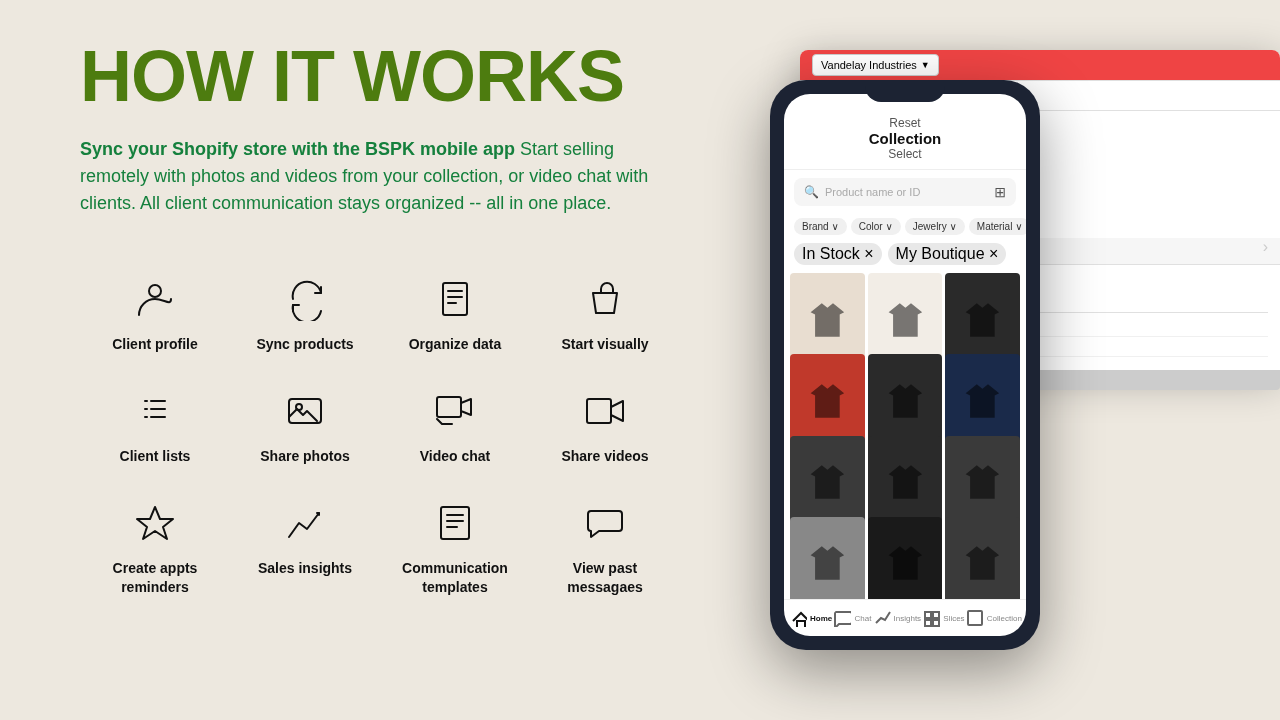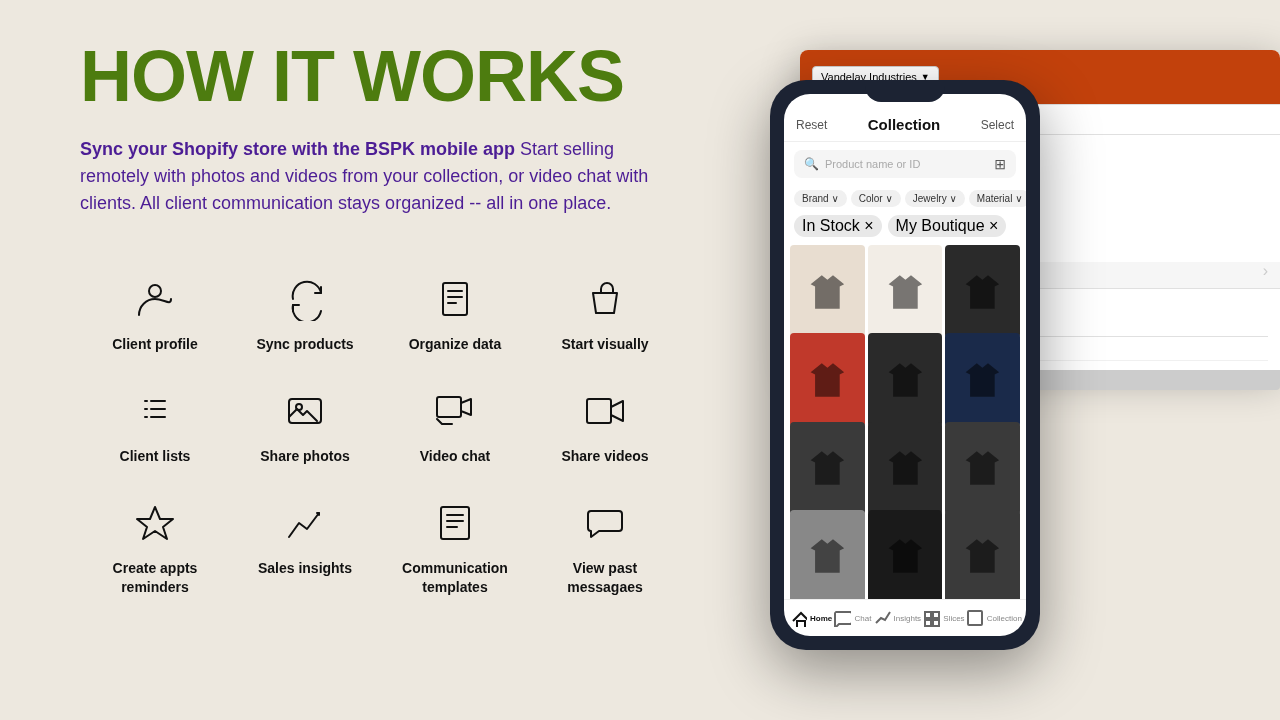--- a/index.html
+++ b/index.html
@@ -23,21 +23,21 @@
       font-size: 72px;
       font-weight: 900;
       color: #4d7c0f;
       line-height: 1;
       margin-bottom: 24px;
       letter-spacing: -1px;
     }
 
     .subtitle {
       font-size: 18px;
-      color: #4c1d95;
+      color: #15803d;
       line-height: 1.5;
       margin-bottom: 40px;
       max-width: 580px;
     }
     .subtitle strong {
       font-weight: 700;
     }
 
     .features-grid {
       display: grid;
@@ -121,20 +121,21 @@
       display: flex;
       flex-direction: column;
     }
 
     .phone-header {
       padding: 22px 12px 8px;
       display: flex;
       justify-content: space-between;
       align-items: center;
       border-bottom: 1px solid #eee;
+      flex-direction: column;
     }
 
     .phone-header-reset {
       font-size: 12px;
       color: #555;
     }
 
     .phone-header-title {
       font-size: 15px;
       font-weight: 600;
@@ -303,22 +304,22 @@
     }
 
     
     .shopify-panel {
       width: 100%;
       height: 100%;
       display: flex;
     }
 
     .shopify-top-bar {
-      background: #c2410c;
-      padding: 16px 12px;
+      background: #ef4444;
+      padding: 4px 12px;
       display: flex;
       align-items: center;
       gap: 8px;
       border-bottom: 1px solid #e0e0e0;
     }
 
     .shopify-dropdown {
       background: #fff;
       border: 1px solid #ccc;
       border-radius: 4px;

